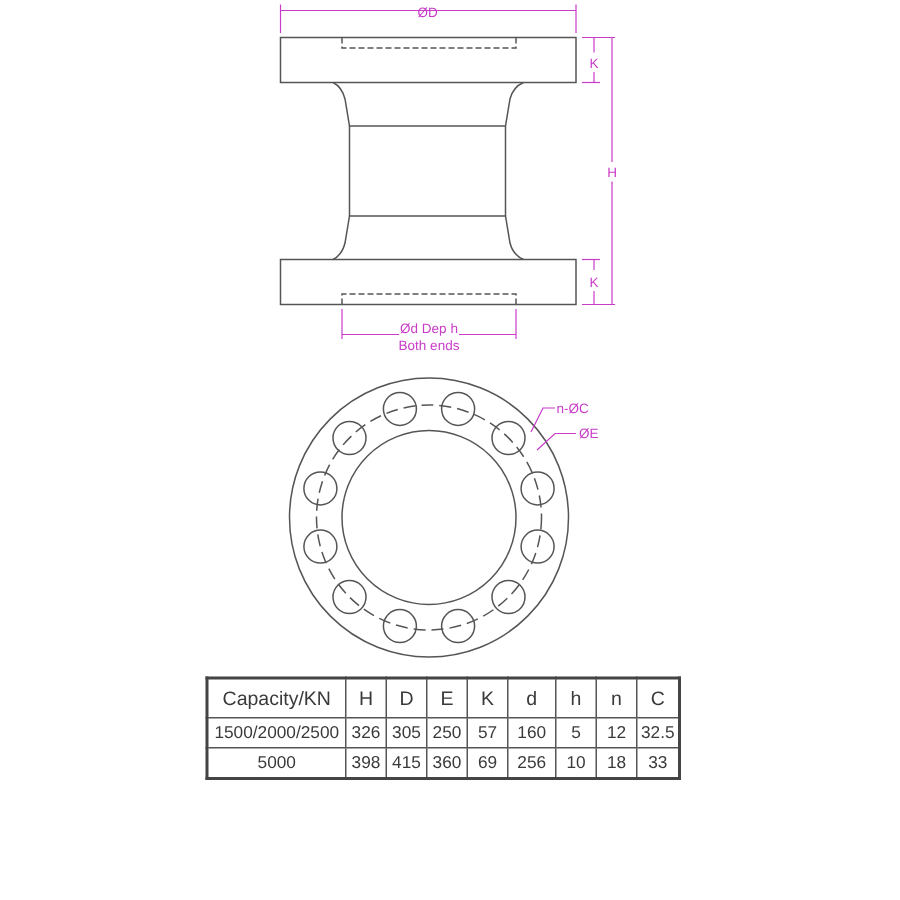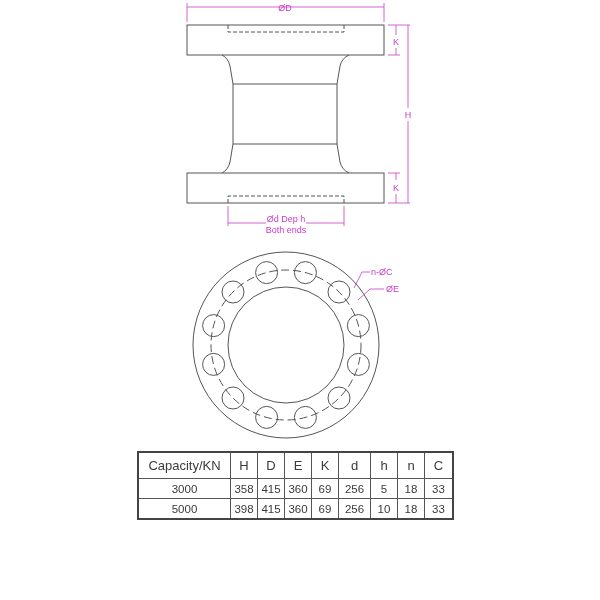--- a/index.html
+++ b/index.html
@@ -88,29 +88,29 @@
       <th style="width:26px">E</th>
       <th style="width:26px">K</th>
       <th style="width:31px">d</th>
       <th style="width:26px">h</th>
       <th style="width:26px">n</th>
       <th style="width:27px">C</th>
     </tr>
   </thead>
   <tbody id="tbody">
       <tr>
-        <td>3000</td>
-        <td>358</td>
-        <td>415</td>
-        <td>360</td>
-        <td>69</td>
-        <td>256</td>
+        <td>1500/2000/2500</td>
+        <td>326</td>
+        <td>305</td>
+        <td>250</td>
+        <td>57</td>
+        <td>160</td>
         <td>5</td>
-        <td>18</td>
-        <td>33</td>
+        <td>12</td>
+        <td>32.5</td>
       </tr>
       <tr>
         <td>5000</td>
         <td>398</td>
         <td>415</td>
         <td>360</td>
         <td>69</td>
         <td>256</td>
         <td>10</td>
         <td>18</td>

